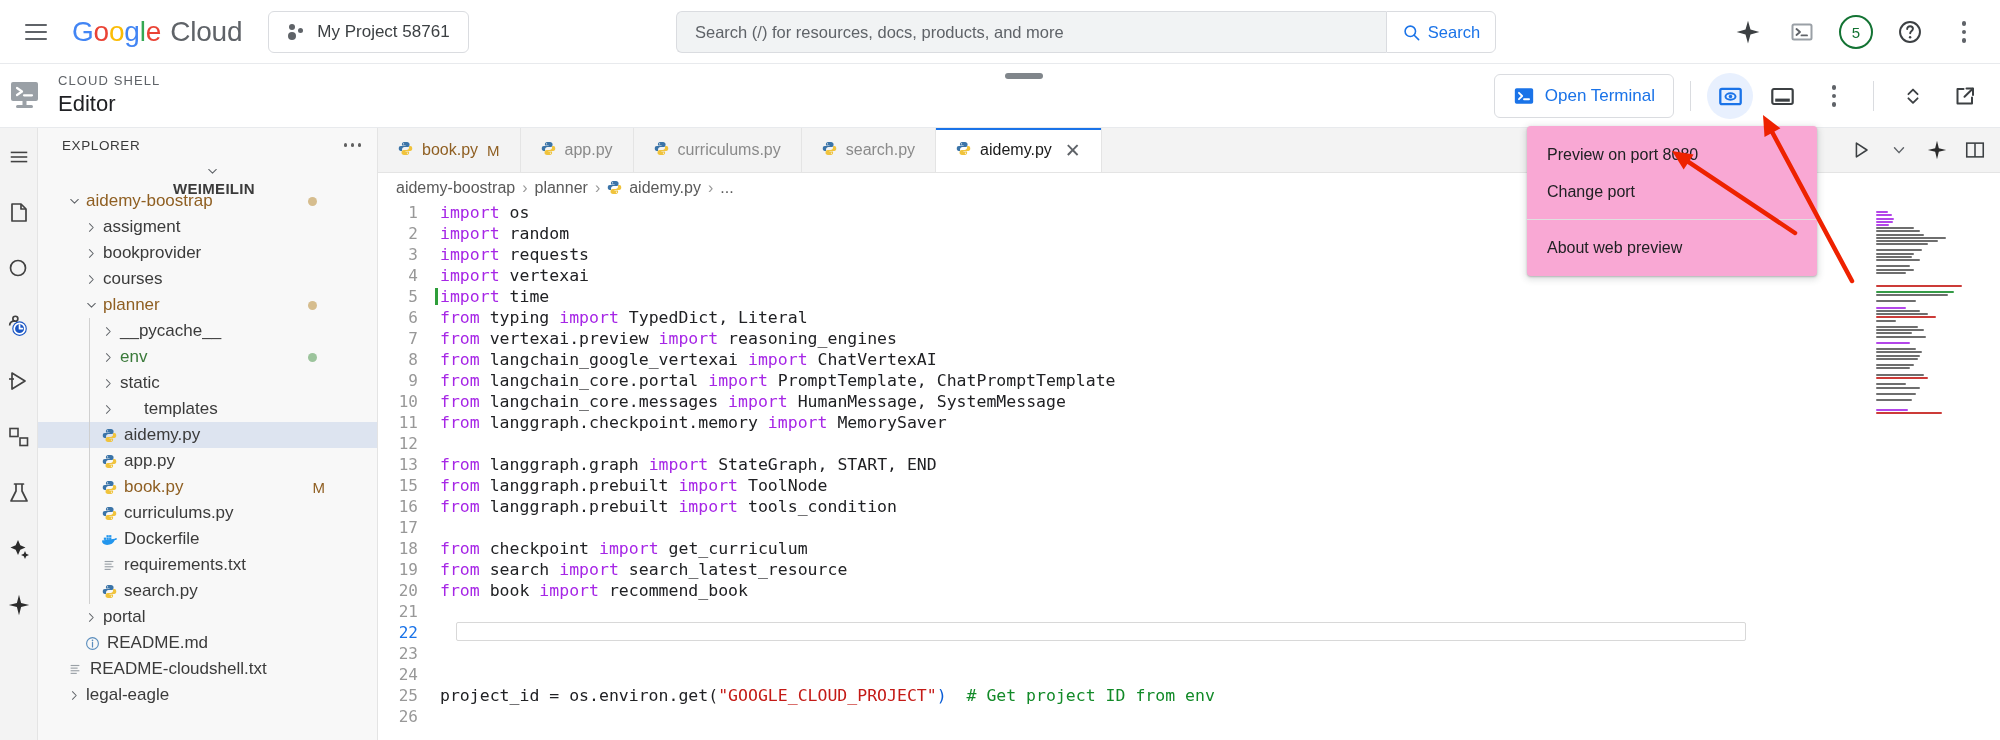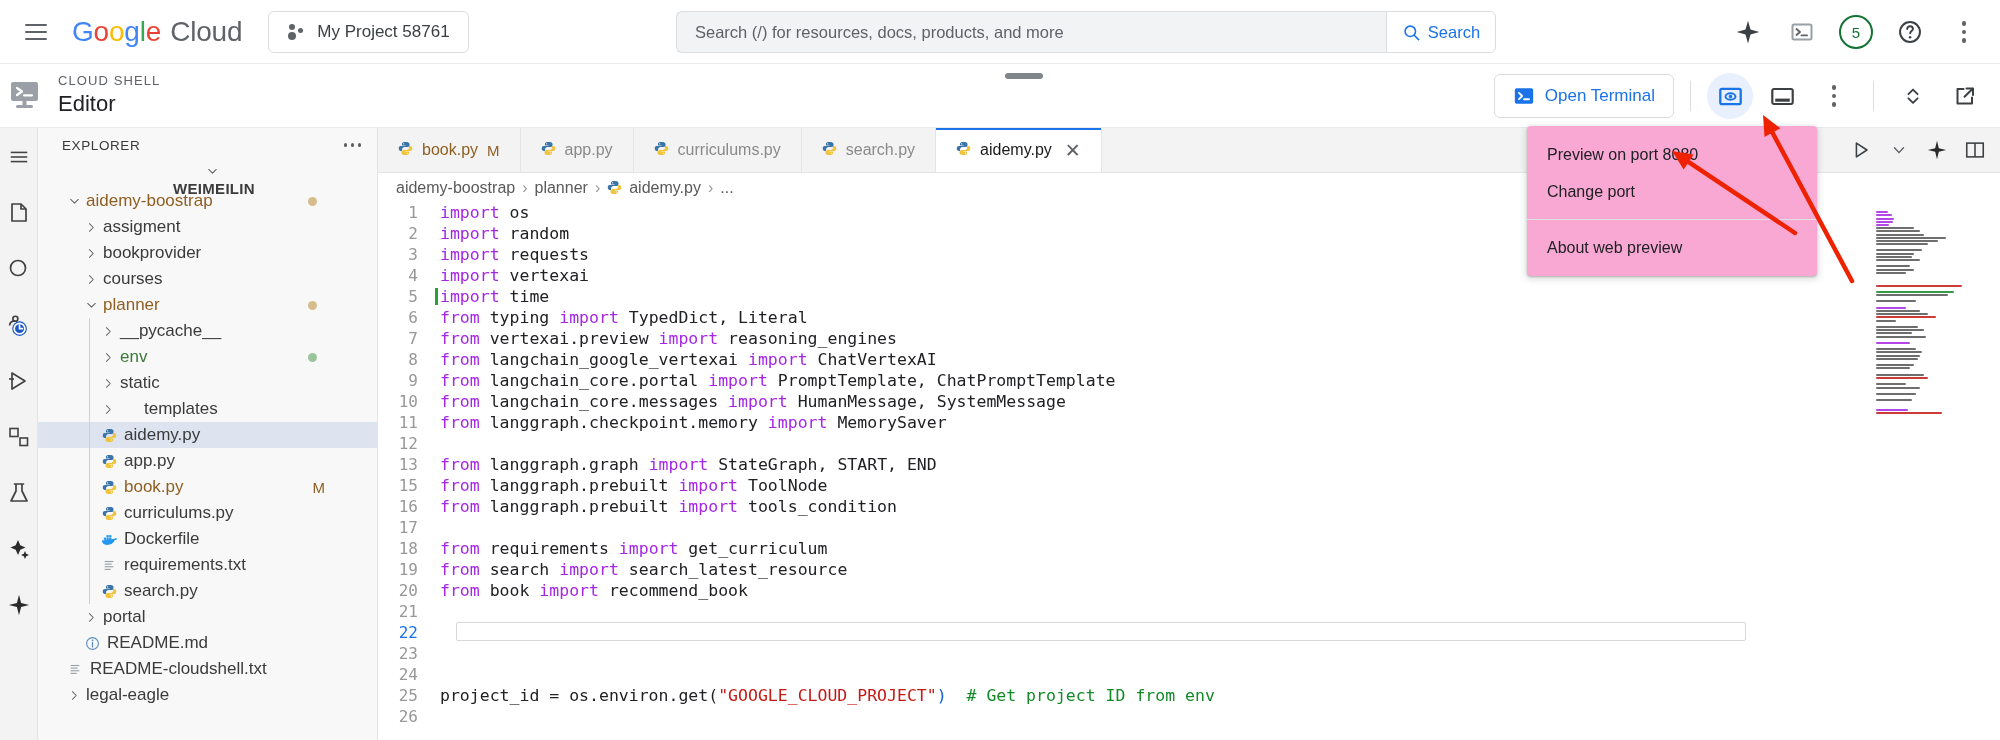--- a/index.html
+++ b/index.html
@@ -731,21 +731,21 @@
           <div class="cline">
             <span class="lnum">16</span>
             <span class="ctext"><span class="k">from</span><span> langgraph.prebuilt </span><span class="k">import</span><span> tools_condition</span></span>
           </div>
           <div class="cline">
             <span class="lnum">17</span>
             <span class="ctext"></span>
           </div>
           <div class="cline">
             <span class="lnum">18</span>
-            <span class="ctext"><span class="k">from</span><span> requirements </span><span class="k">import</span><span> get_curriculum</span></span>
+            <span class="ctext"><span class="k">from</span><span> checkpoint </span><span class="k">import</span><span> get_curriculum</span></span>
           </div>
           <div class="cline">
             <span class="lnum">19</span>
             <span class="ctext"><span class="k">from</span><span> search </span><span class="k">import</span><span> search_latest_resource</span></span>
           </div>
           <div class="cline">
             <span class="lnum">20</span>
             <span class="ctext"><span class="k">from</span><span> book </span><span class="k">import</span><span> recommend_book</span></span>
           </div>
           <div class="cline">

